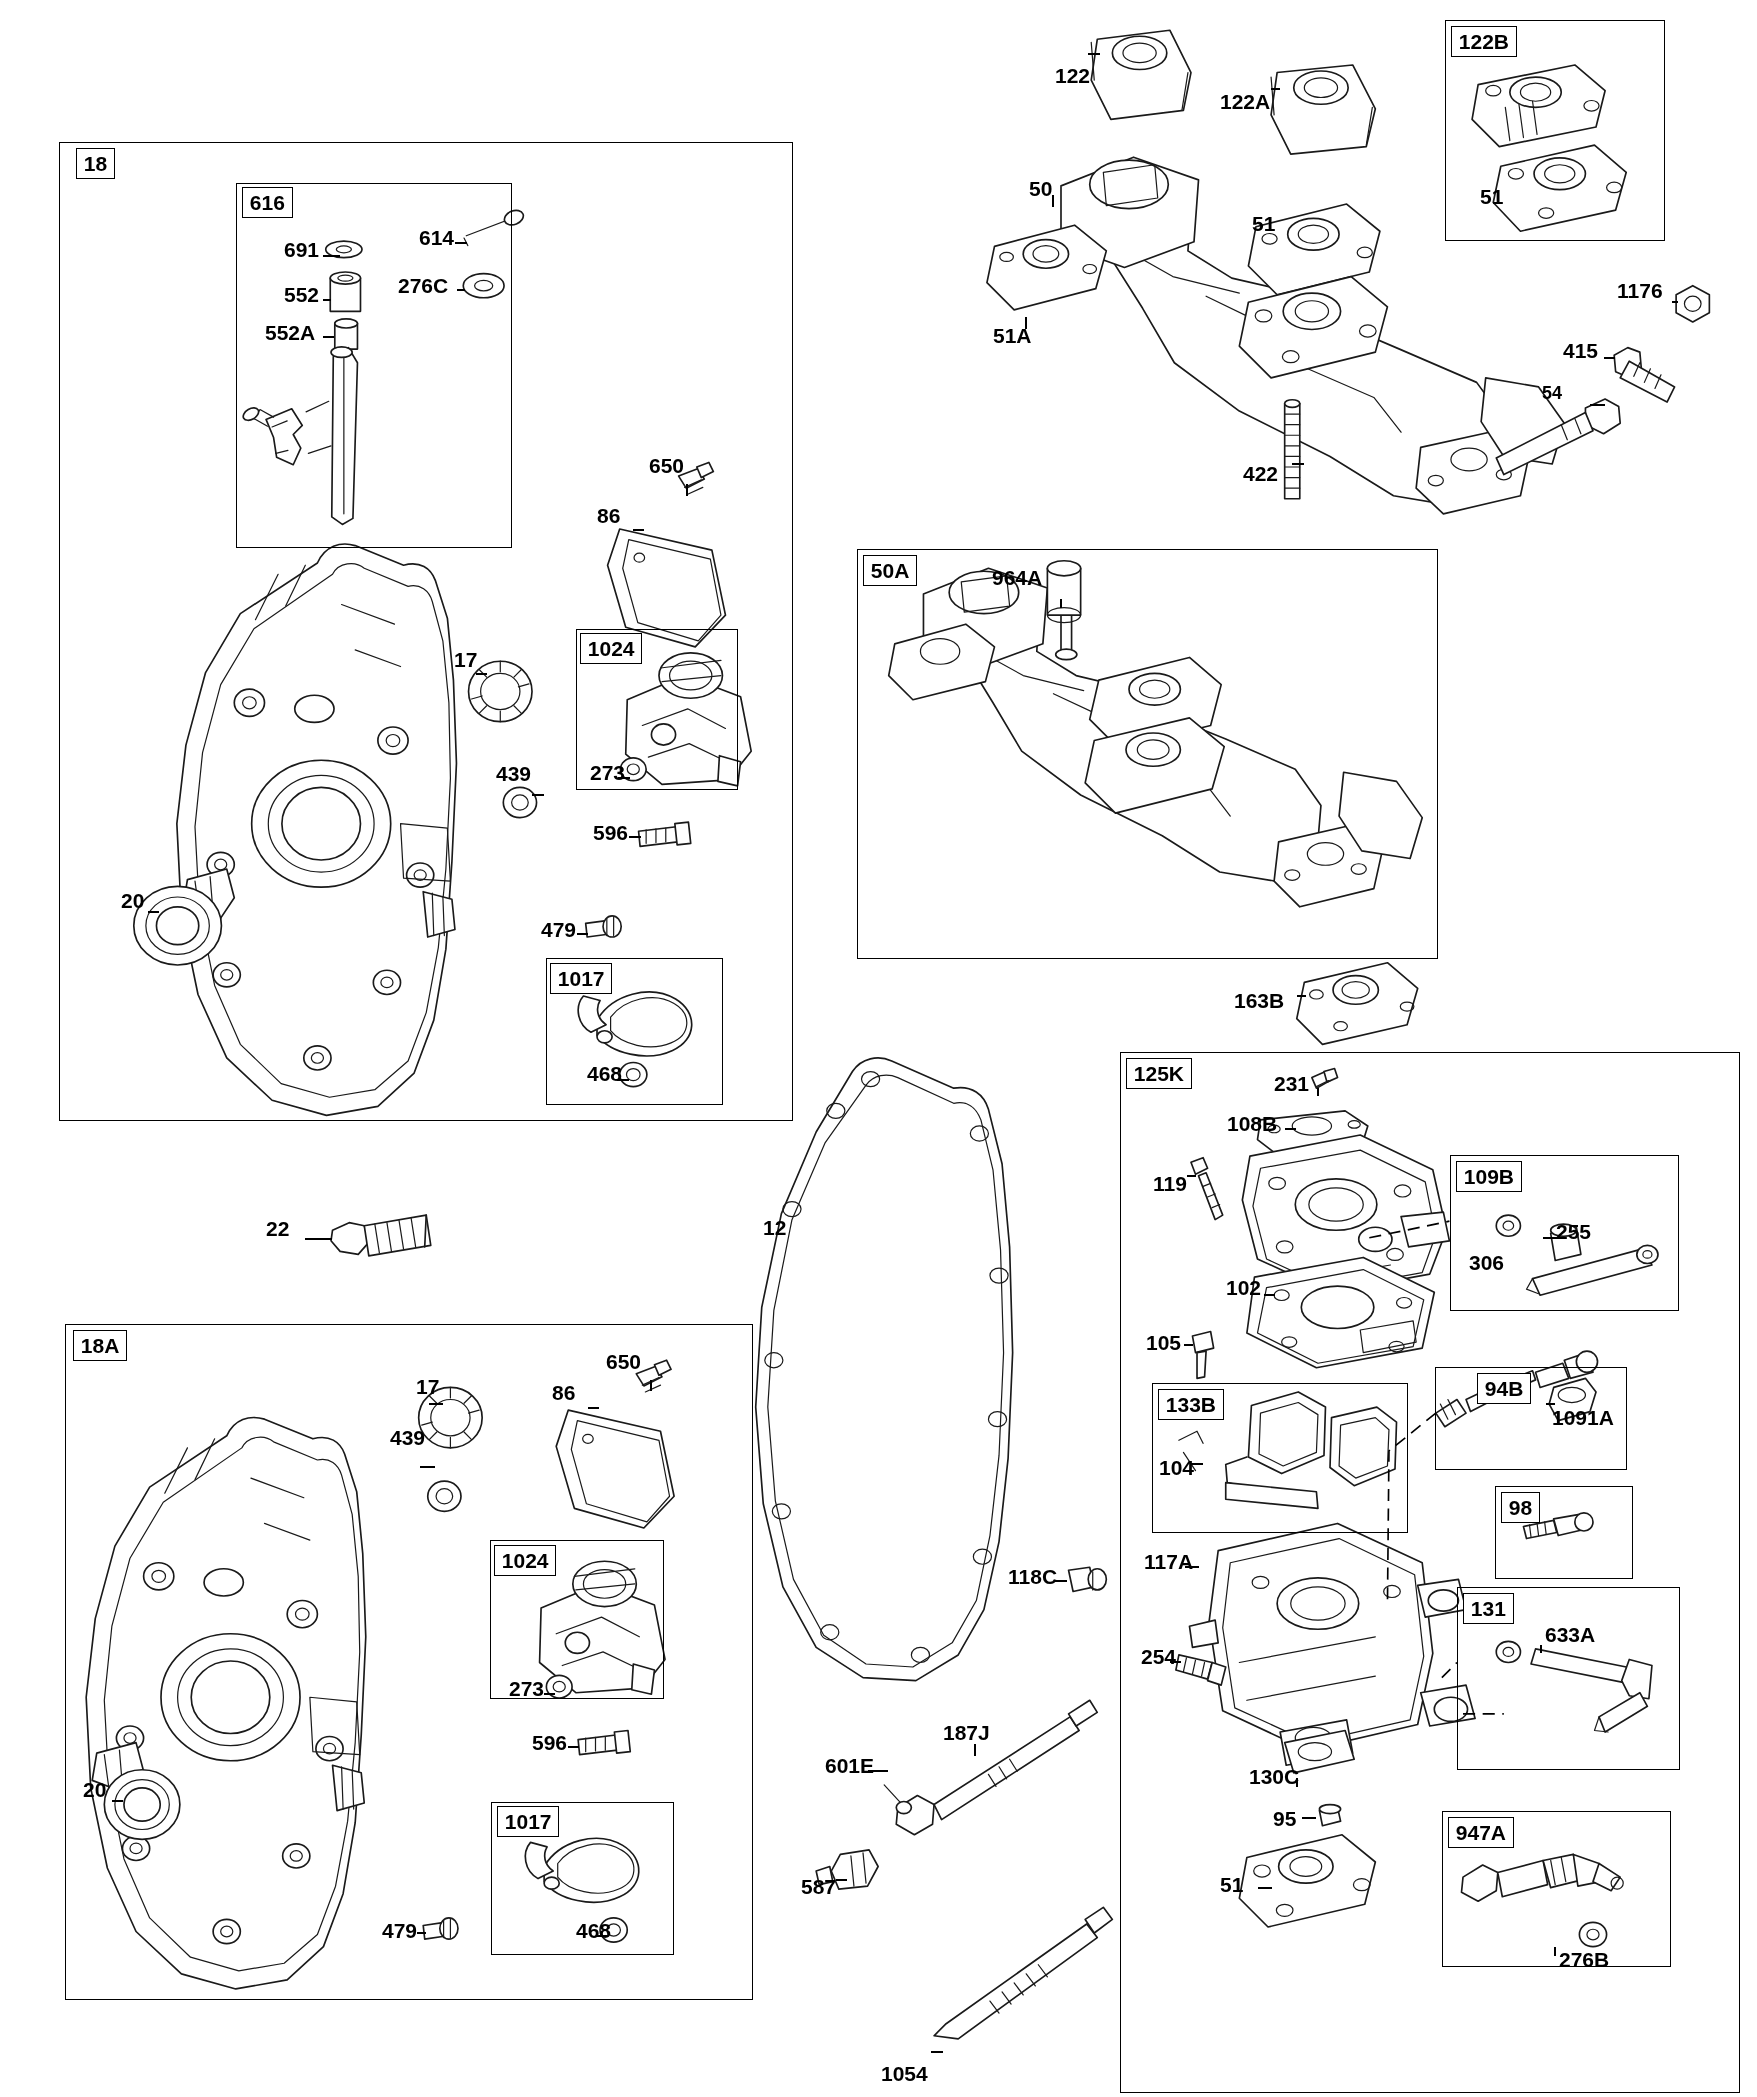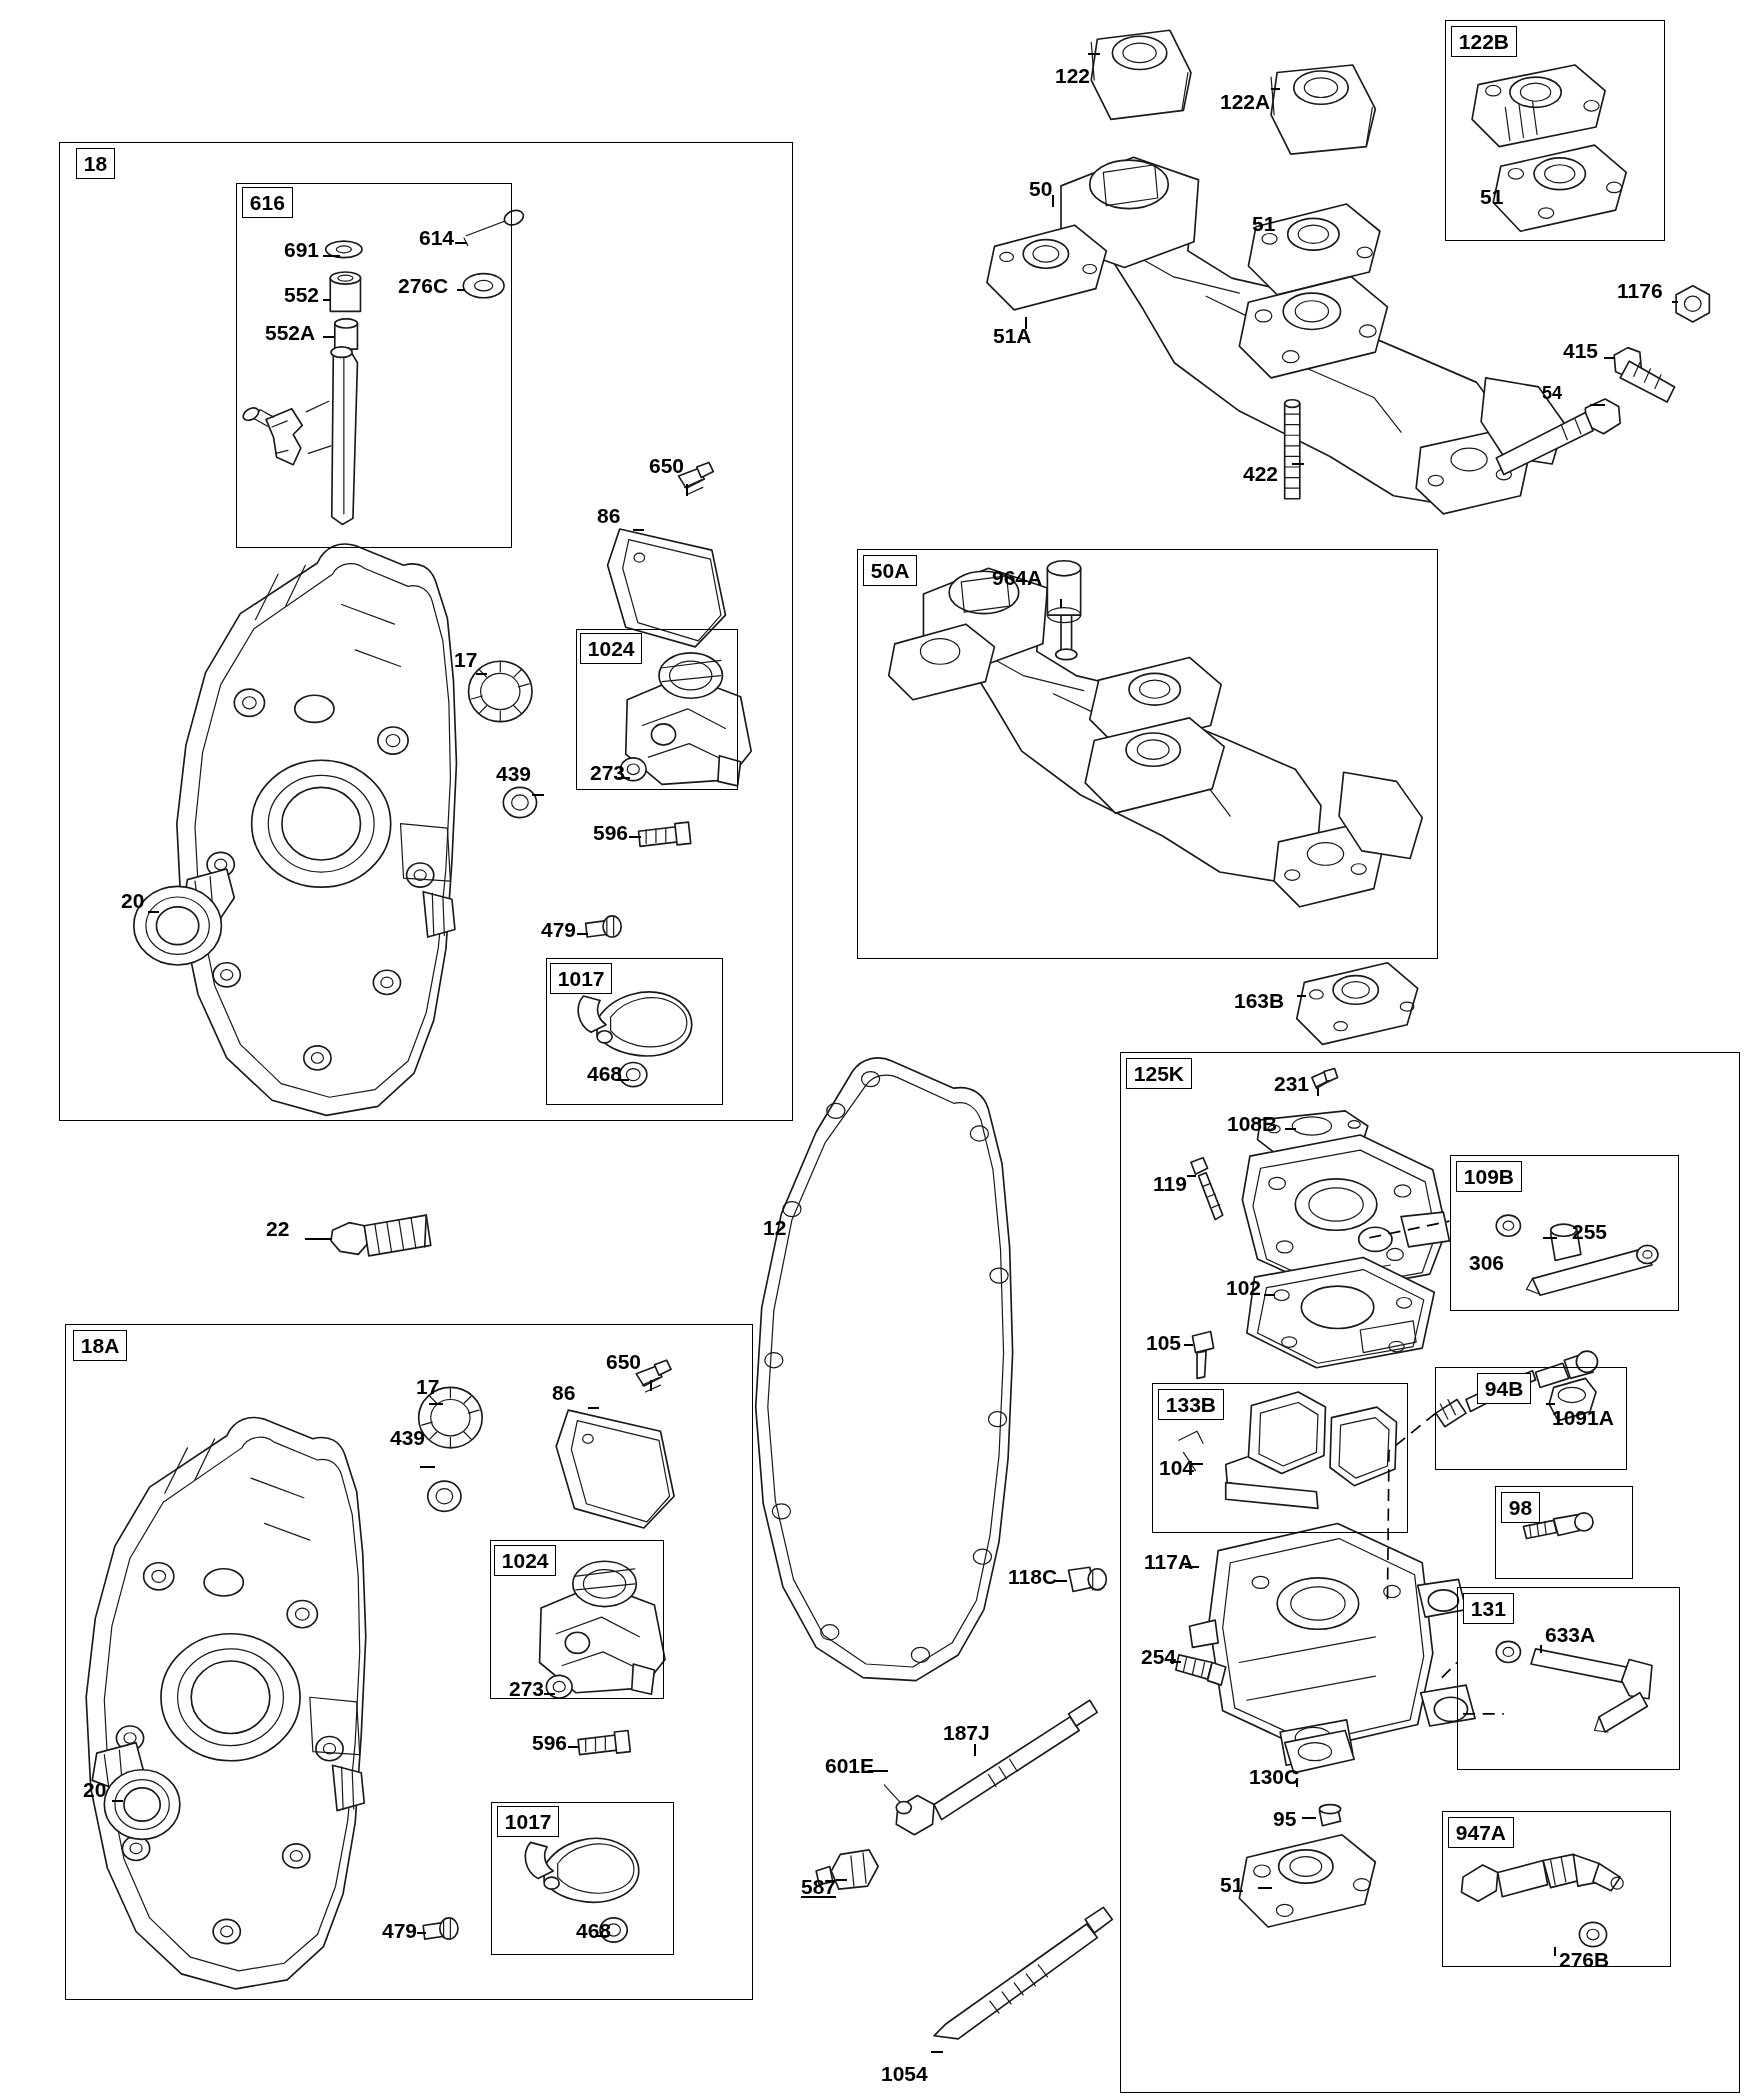--- a/index.html
+++ b/index.html
@@ -785,38 +785,38 @@
   <div class="label" style="left:1542px; top:384px;  font-size:18px;">54</div>
   <div class="label" style="left:1243px; top:463px;  font-size:21px;">422</div>
   <div class="boxlabel" style="left:863px;top:555px;  font-size:21px;">50A</div>
   <div class="label" style="left:992px; top:567px;  font-size:21px;">964A</div>
   <div class="label" style="left:1234px; top:990px; font-size:21px;">163B</div>
   <div class="boxlabel" style="left:1126px;top:1058px; font-size:21px;">125K</div>
   <div class="label" style="left:1274px; top:1073px; font-size:21px;">231</div>
   <div class="label" style="left:1227px; top:1113px; font-size:21px;">108B</div>
   <div class="label" style="left:1153px; top:1173px; font-size:21px;">119</div>
   <div class="boxlabel" style="left:1456px;top:1161px; font-size:21px;">109B</div>
-  <div class="label" style="left:1556px; top:1221px; font-size:21px;margin-left:16px;">255</div>
+  <div class="label" style="left:1556px; top:1221px; font-size:21px;">255</div>
   <div class="label" style="left:1469px; top:1252px; font-size:21px;">306</div>
   <div class="label" style="left:1226px; top:1277px; font-size:21px;">102</div>
   <div class="label" style="left:1146px; top:1332px; font-size:21px;">105</div>
   <div class="boxlabel" style="left:1158px;top:1389px; font-size:21px;">133B</div>
   <div class="label" style="left:1159px; top:1457px; font-size:21px;">104</div>
   <div class="boxlabel" style="left:1441px;top:1373px; font-size:21px;margin-left:36px;">94B</div>
   <div class="label" style="left:1552px; top:1407px; font-size:21px;">1091A</div>
   <div class="boxlabel" style="left:1501px;top:1492px; font-size:21px;">98</div>
   <div class="label" style="left:1144px; top:1551px; font-size:21px;">117A</div>
   <div class="label" style="left:1008px; top:1566px; font-size:21px;">118C</div>
   <div class="boxlabel" style="left:1463px;top:1593px; font-size:21px;">131</div>
   <div class="label" style="left:1545px; top:1624px; font-size:21px;">633A</div>
   <div class="label" style="left:1141px; top:1646px; font-size:21px;">254</div>
   <div class="label" style="left:943px; top:1722px; font-size:21px;">187J</div>
   <div class="label" style="left:825px; top:1755px; font-size:21px;">601E</div>
   <div class="label" style="left:1249px; top:1766px; font-size:21px;">130C</div>
   <div class="label" style="left:1273px; top:1808px; font-size:21px;">95</div>
-  <div class="label" style="left:801px; top:1876px; font-size:21px;text-decoration:underline;">587</div>
+  <div class="label" style="left:801px; top:1876px; font-size:21px;">587</div>
   <div class="boxlabel" style="left:1448px;top:1817px; font-size:21px;">947A</div>
   <div class="label" style="left:1220px; top:1874px; font-size:21px;">51</div>
   <div class="label" style="left:1559px; top:1949px; font-size:21px;">276B</div>
   <div class="label" style="left:881px; top:2063px; font-size:21px;">1054</div>
 
 </div>
 
 
 </body></html>

